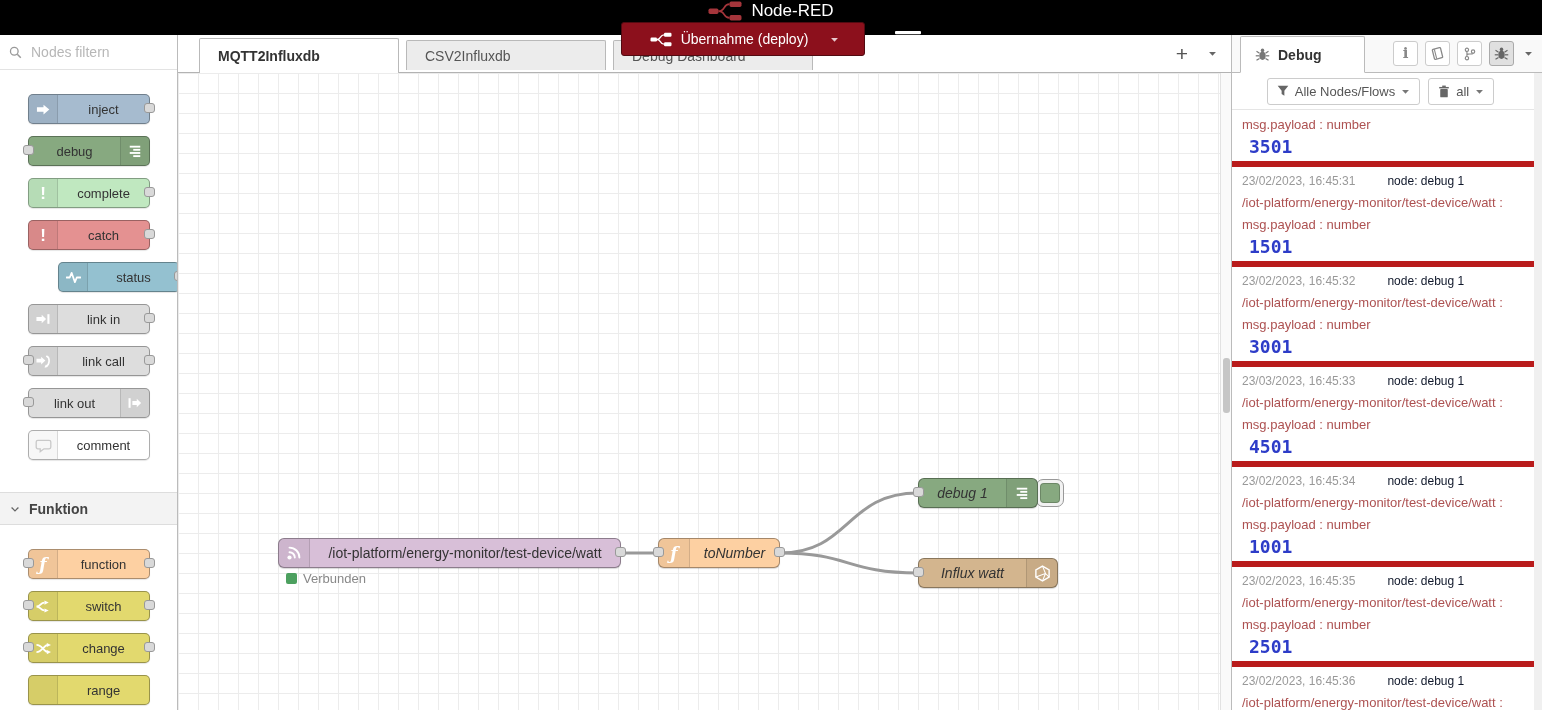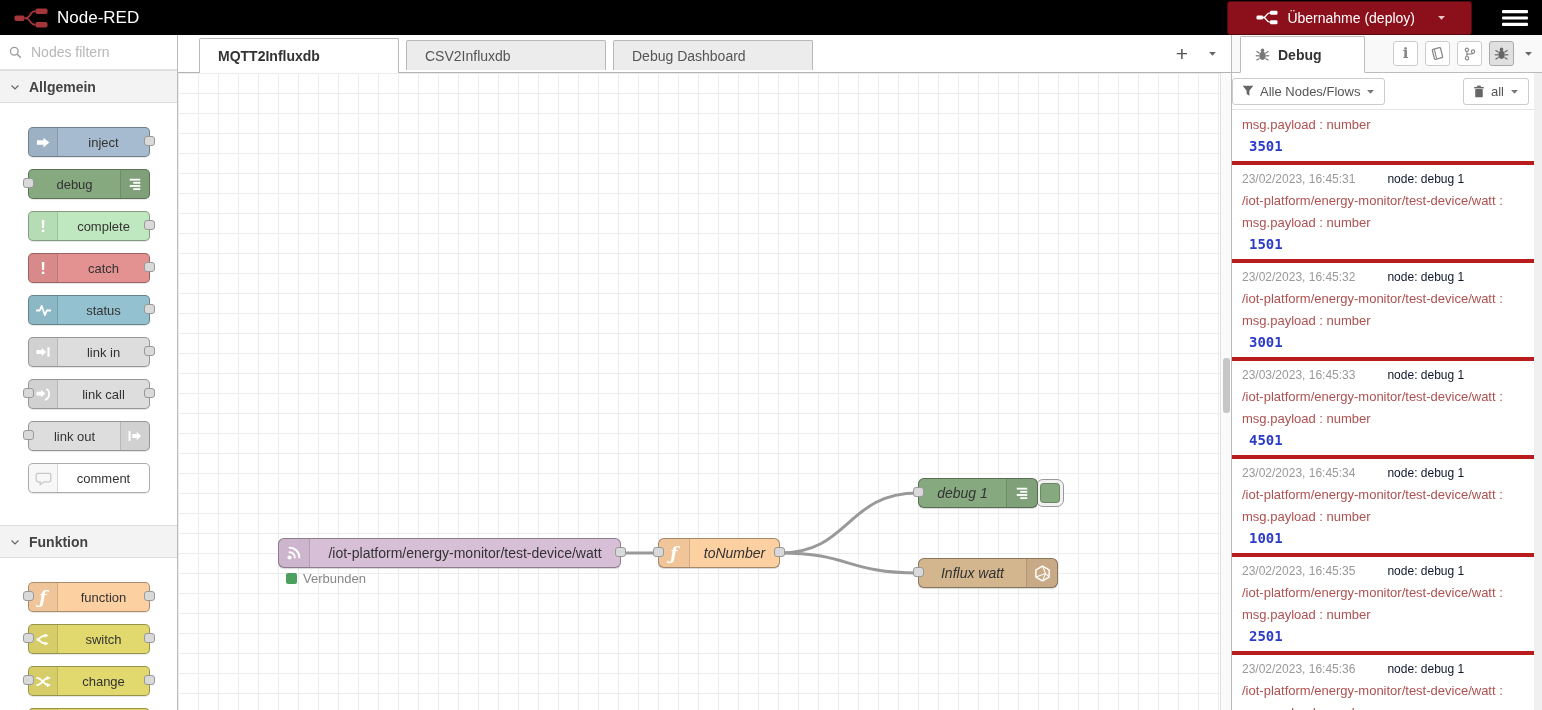--- a/index.html
+++ b/index.html
@@ -3,21 +3,21 @@
 <meta charset="utf-8">
 <style>
   html,body{margin:0;padding:0;}
   body{width:1542px;height:710px;position:relative;overflow:hidden;background:#fff;
        font-family:"Liberation Sans",sans-serif;-webkit-font-smoothing:antialiased;}
   svg{display:block;}
 
   
   .header{position:absolute;top:0;left:0;right:0;height:35px;background:#000;
           display:flex;align-items:center;justify-content:space-between;
-          padding:0 14px 0 14px;box-sizing:border-box;z-index:20;}
+          padding:0 14px 0 14px;box-sizing:border-box;z-index:20;flex-direction:column;}
   .logo{display:flex;align-items:center;gap:9px;color:#fff;font-size:17px;font-weight:500;}
   .header-right{display:flex;align-items:center;gap:30px;}
   .deploy-btn{display:flex;align-items:stretch;height:27px;background:#8C101C;
               border:1px solid #520a11;border-radius:3px;color:#fff;font-size:14px;
               cursor:pointer;padding:16px;box-sizing:border-box;}
   .deploy-main{display:flex;align-items:center;gap:9px;padding:0 12px;}
   .deploy-caret{display:flex;align-items:center;padding:0 9px;border-left:1px solid rgba(0,0,0,0.25);color:#e8c9cd;}
   .hamburger{color:#fff;display:flex;align-items:center;cursor:pointer;}
 
   
@@ -86,35 +86,35 @@
                   justify-content:space-between;background:#f9f9f9;box-sizing:border-box;padding-left:8px;}
   .sidebar-tab{height:35px;margin-bottom:-1px;background:#fff;border:1px solid #bbb;border-bottom:1px solid #fff;
                border-radius:2px 2px 0 0;display:flex;align-items:center;gap:8px;padding:0 42px 0 14px;
                font-size:14px;font-weight:bold;color:#333;position:relative;z-index:11;cursor:pointer;}
   .sidebar-tab .bug{color:#777;display:flex;}
   .sidebar-tools{display:flex;align-items:center;gap:7px;padding:0 9px 6px 0;}
   .tool-btn{width:25px;height:25px;border:1px solid #ccc;border-radius:3px;background:#fff;
             display:flex;align-items:center;justify-content:center;color:#888;cursor:pointer;box-sizing:border-box;}
   .tool-btn.active{background:#e0e0e0;border-color:#aaa;color:#666;}
   .sidebar-tools .caret{color:#666;margin-left:3px;display:flex;cursor:pointer;}
-  .filter-row{height:37px;display:flex;align-items:center;justify-content:space-between;gap:8px;
+  .filter-row{height:37px;display:flex;align-items:center;justify-content:center;gap:8px;
               padding-right:13px;border-bottom:1px solid #e5e5e5;box-sizing:border-box;}
   .filter-btn{height:27px;display:flex;align-items:center;gap:6px;border:1px solid #ccc;border-radius:3px;
               background:#fff;padding:0 9px;font-size:13px;color:#555;cursor:pointer;box-sizing:border-box;}
   .filter-btn .fi{color:#666;display:flex;}
   .filter-btn .caret{color:#777;display:flex;}
   .messages{position:absolute;top:75px;bottom:0;left:0;right:8px;overflow:hidden;}
   .side-scroll-track{position:absolute;right:0;top:38px;bottom:0;width:8px;background:#f0f0f0;}
-  .msg{padding:7px 10px 6px;border-bottom:4px solid #b91c1c;box-sizing:border-box;min-height:91px;}
+  .msg{padding:7px 10px 6px;border-bottom:6px solid #b91c1c;box-sizing:border-box;min-height:91px;}
   .msg.partial{min-height:51px;}
   .msg .meta{font-size:12px;color:#999;margin-bottom:7px;line-height:14px;}
   .msg .meta .src{color:#0f172a;margin-left:32px;}
   .msg .topic{font-size:13px;color:#ad5151;margin-bottom:7px;line-height:15px;}
   .msg .ptype{font-size:13px;color:#ad5151;margin-bottom:6px;line-height:15px;}
-  .msg .val{font-family:"DejaVu Sans Mono",monospace;font-size:14px;font-weight:bold;
+  .msg .val{font-family:"DejaVu Sans Mono",monospace;font-size:18px;font-weight:bold;
             color:#2d3cc8;padding-left:7px;line-height:17px;}
 </style>
 </head>
 <body>
 
 <div class="header">
   <div class="logo">
     <span id="logo-icon">
         <span style="display: flex; align-items: center; justify-content: center;">
           <svg width="34" height="22" viewBox="0 0 34 22">
@@ -168,28 +168,20 @@
         <span style="display: flex; align-items: center; justify-content: center;">
           <svg width="13" height="13" viewBox="0 0 16 16">
             <circle cx="6.5" cy="6.5" r="4.7" fill="none" stroke="currentColor" stroke-width="1.6"></circle>
             <line x1="10.2" y1="10.2" x2="14.5" y2="14.5" stroke="currentColor" stroke-width="1.8"></line>
           </svg>
         </span>
       </span>
     <input type="text" placeholder="Nodes filtern" style="">
   </div>
   <div id="palette-sections">
-      <div class="cat-header">
-        <span class="chev" style="display: flex; align-items: center; justify-content: center;">
-          <svg width="10" height="10" viewBox="0 0 16 16">
-            <polyline points="2.5,5.5 8,11 13.5,5.5" fill="none" stroke="currentColor" stroke-width="2"></polyline>
-          </svg>
-        </span>
-        <span>Allgemein</span>
-      </div>
       <div class="cat-body">
         <div class="palette-node" style="background: rgb(166, 187, 207);">
           <span class="icon-region left">
             <span style="display: flex; align-items: center; justify-content: center;">
               <svg width="15" height="15" viewBox="0 0 16 16">
                 <path d="M1 5.6 H8 V2.8 L14.2 8 L8 13.2 V10.4 H1 Z" fill="currentColor"></path>
               </svg>
             </span>
           </span>
           <span class="nlabel">inject</span>
@@ -216,21 +208,21 @@
           <span class="nlabel">complete</span>
           <span class="port out"></span>
         </div>
         <div class="palette-node" style="background: rgb(228, 145, 145);">
           <span class="icon-region left">
             <span class="ic-bang" style="display: flex; align-items: center; justify-content: center;">!</span>
           </span>
           <span class="nlabel">catch</span>
           <span class="port out"></span>
         </div>
-        <div class="palette-node" style="background: rgb(148, 193, 208);">
+        <div class="palette-node" style="background: rgb(148, 193, 208); margin-left: 30px;">
           <span class="icon-region left">
             <span style="display: flex; align-items: center; justify-content: center;">
               <svg width="15" height="15" viewBox="0 0 16 16">
                 <polyline points="0.5,8 4,8 6,3 9.5,13 11.5,8 15.5,8" fill="none" stroke="currentColor" stroke-width="1.9" stroke-linejoin="round" stroke-linecap="round"></polyline>
               </svg>
             </span>
           </span>
           <span class="nlabel">status</span>
           <span class="port out"></span>
         </div>

